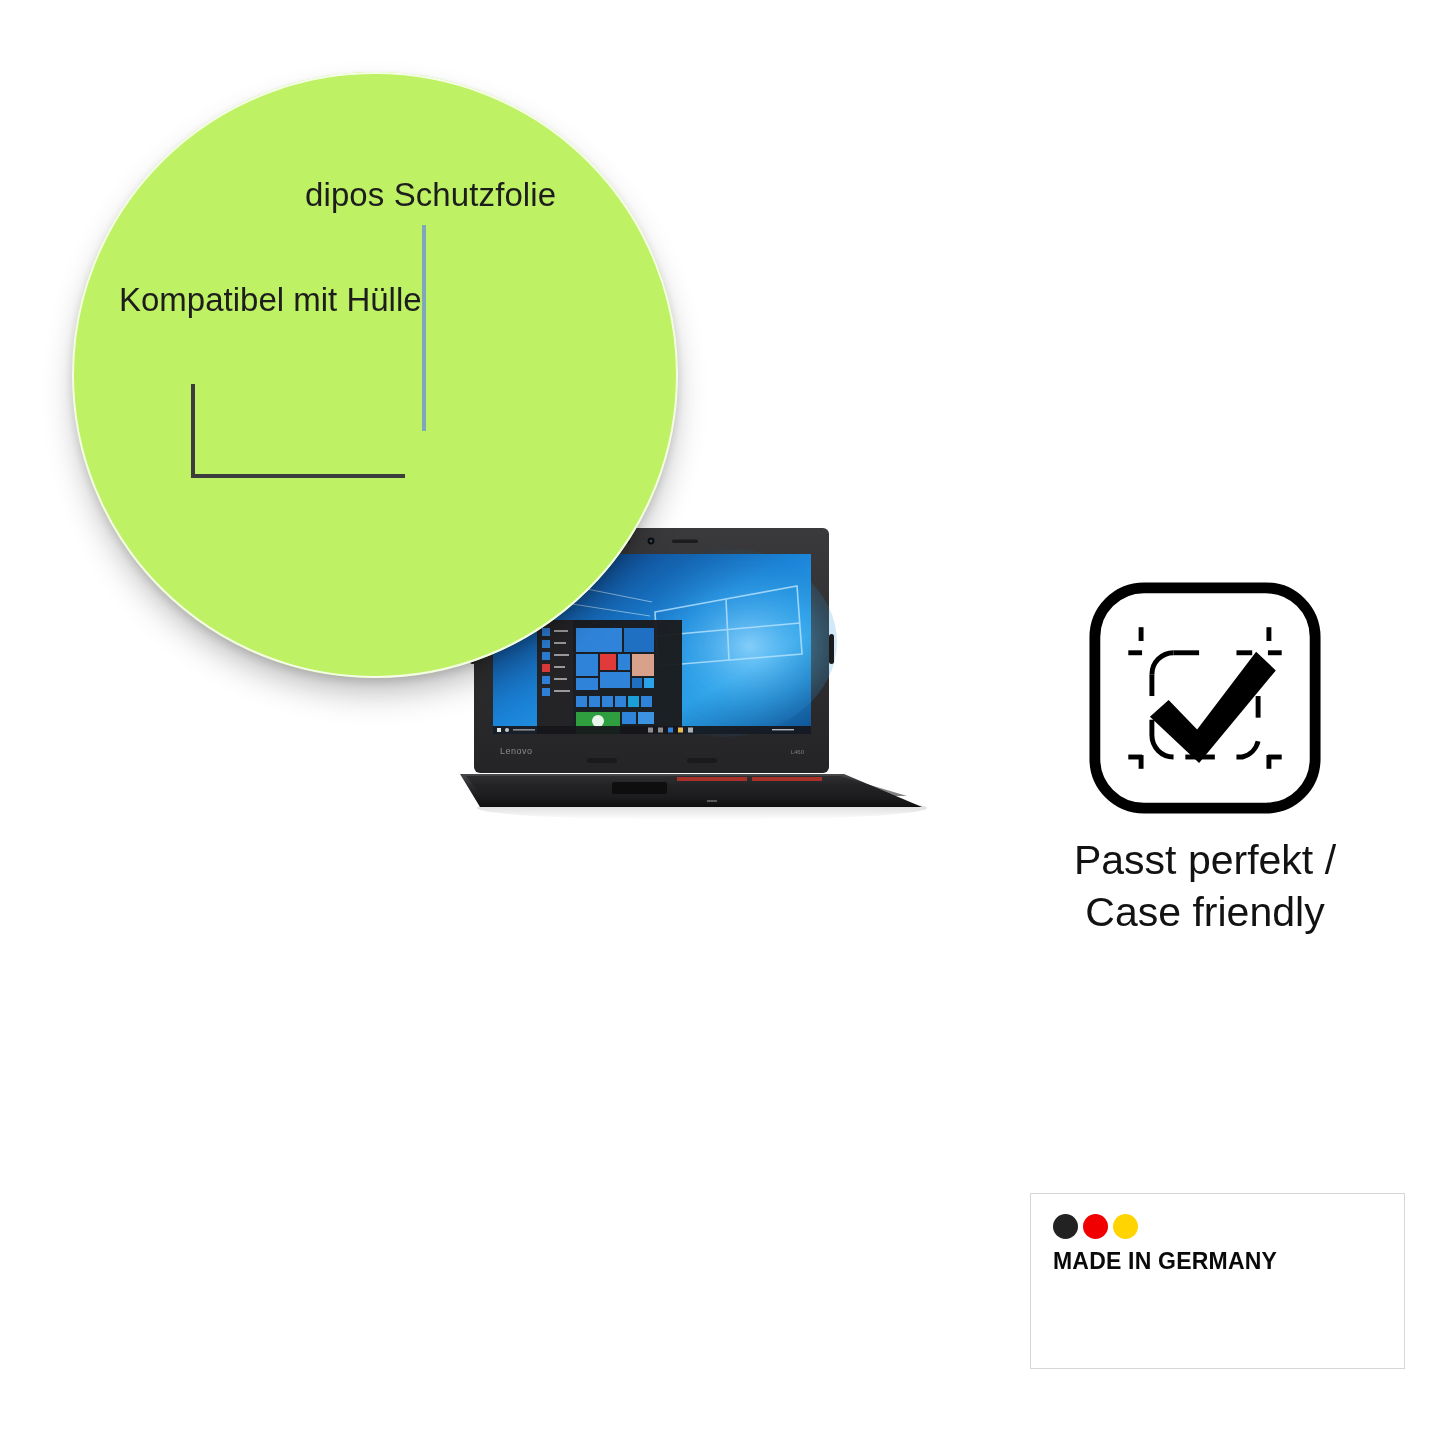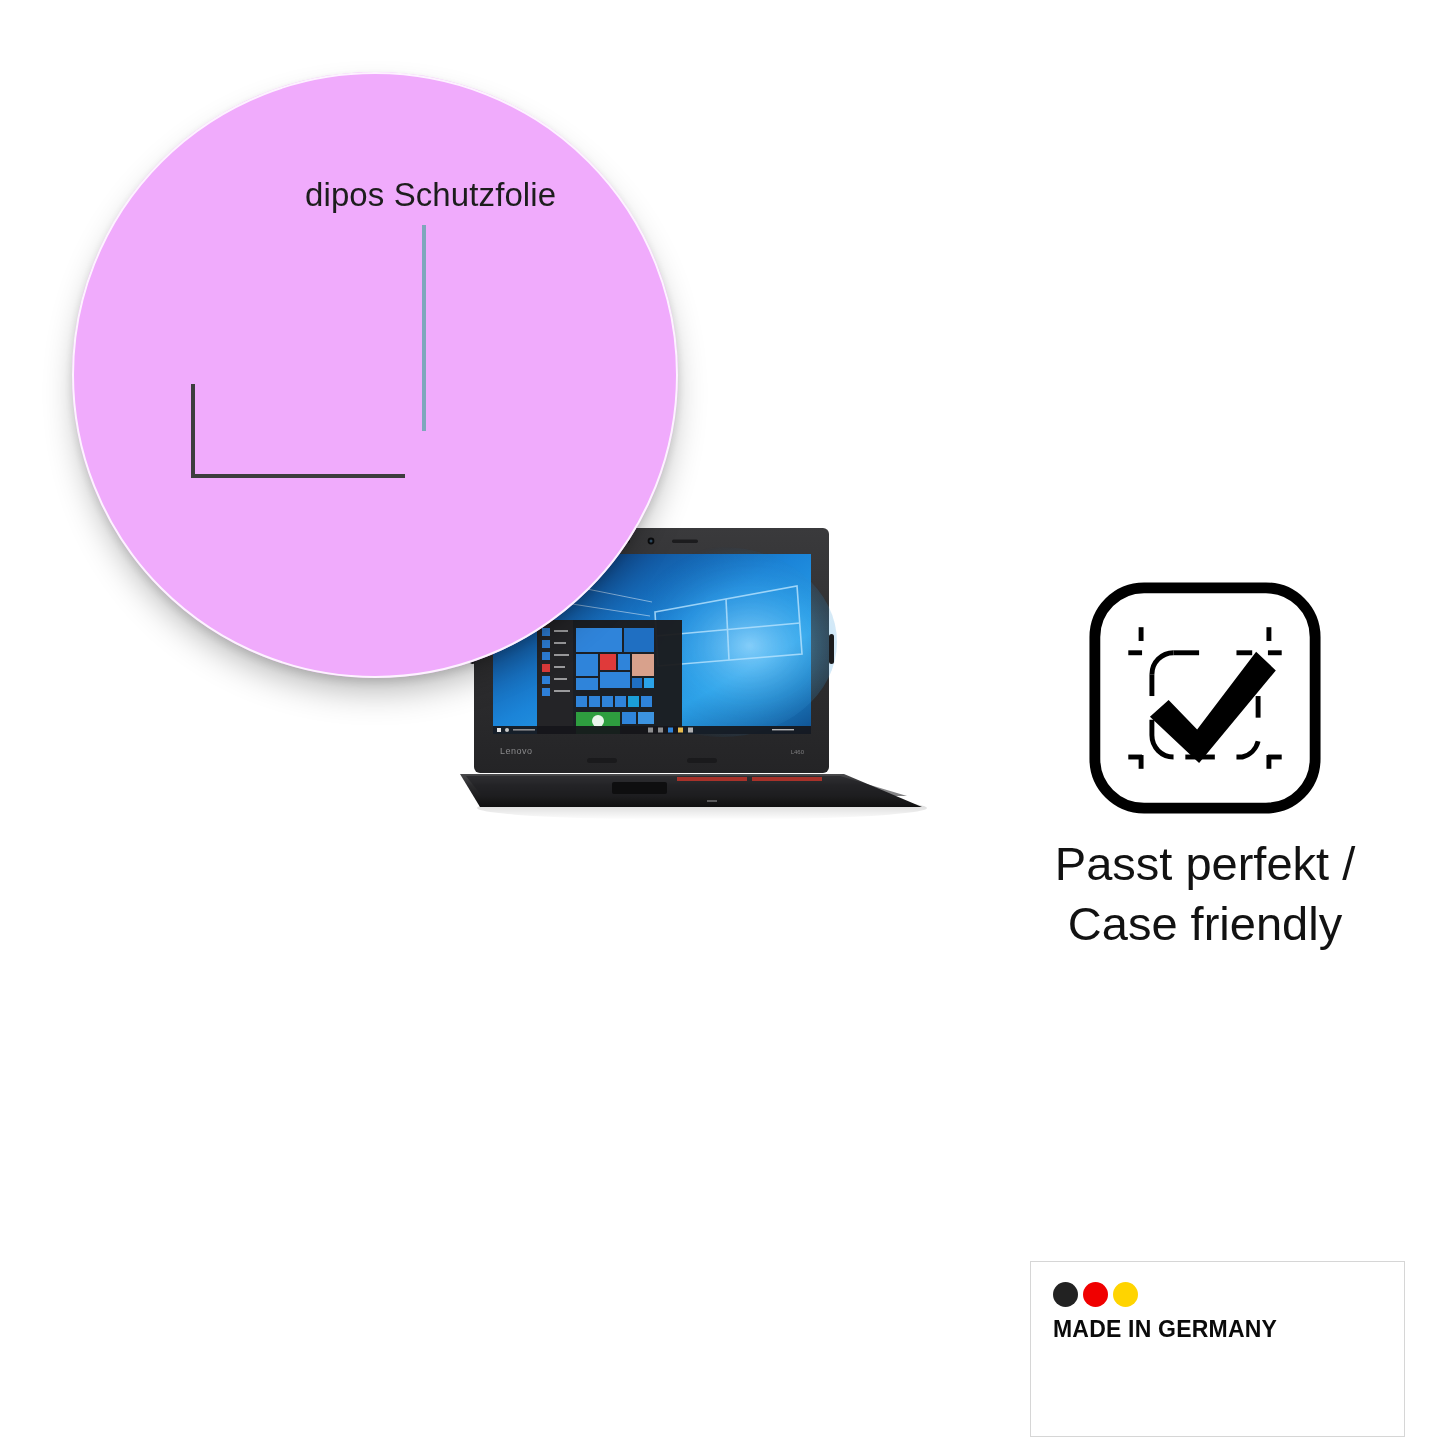--- a/index.html
+++ b/index.html
@@ -17,21 +17,21 @@
   }
 
   
   #magnifier-circle {
     position: absolute;
     left: 72px;
     top: 72px;
     width: 606px;
     height: 606px;
     border-radius: 50%;
-    background: #f0abfc;
+    background: #bef264;
     box-shadow: 0 18px 34px -6px rgba(0,0,0,0.30),
                 0 4px 10px rgba(0,0,0,0.12);
     z-index: 5;
   }
   #magnifier-circle::after{
     content:"";
     position:absolute;
     inset:0;
     border-radius:50%;
     border:2px solid rgba(255,255,255,0.85);
@@ -113,31 +113,31 @@
     text-align: center;
   }
   #case-friendly-icon {
     display: block;
     margin: 0 auto;
     width: 236px;
     height: 236px;
   }
   #case-friendly-caption {
     margin-top: 18px;
-    font-size: 47px;
+    font-size: 41px;
     line-height: 1.28;
     color: #121212;
     white-space: pre-line;
   }
 
   
   #made-in-germany-badge {
     position: absolute;
     left: 1030px;
-    top: 1261px;
+    top: 1193px;
     width: 375px;
     height: 176px;
     border: 1px solid #d6d6d6;
     background: #ffffff;
     box-sizing: border-box;
     padding: 20px 0 0 22px;
   }
   #flag-dots {
     display: flex;
     gap: 5px;
@@ -168,20 +168,22 @@
   }
 </style>
 </head>
 <body>
 
 <div id="magnifier-circle">
   <div class="circle-inner">
 
     <div id="label-brand">dipos Schutzfolie</div>
 
+    <div id="label-compatible">Kompatibel
+mit Hülle</div>
 
     <div id="leader-line-vertical-blue"></div>
 
     <div id="leader-line-corner">
       <div class="seg-v"></div>
       <div class="seg-h"></div>
     </div>
 
   </div>
 </div>

